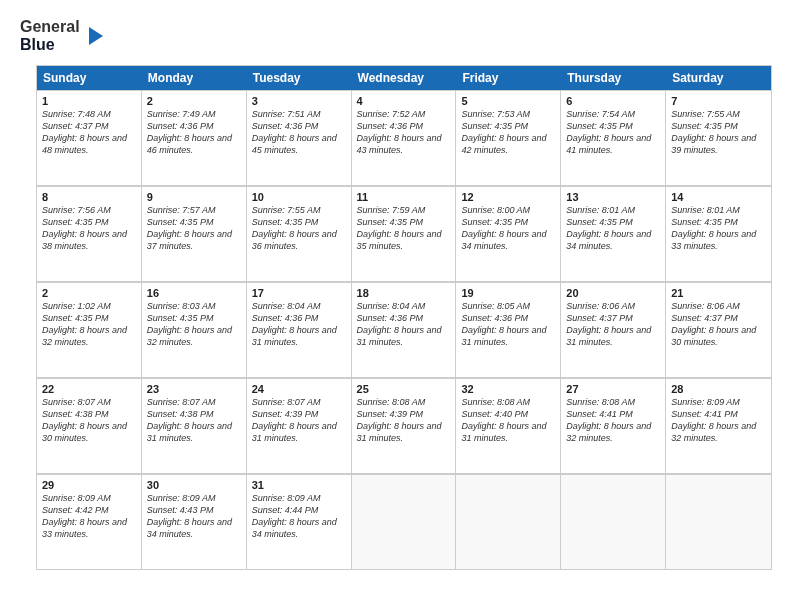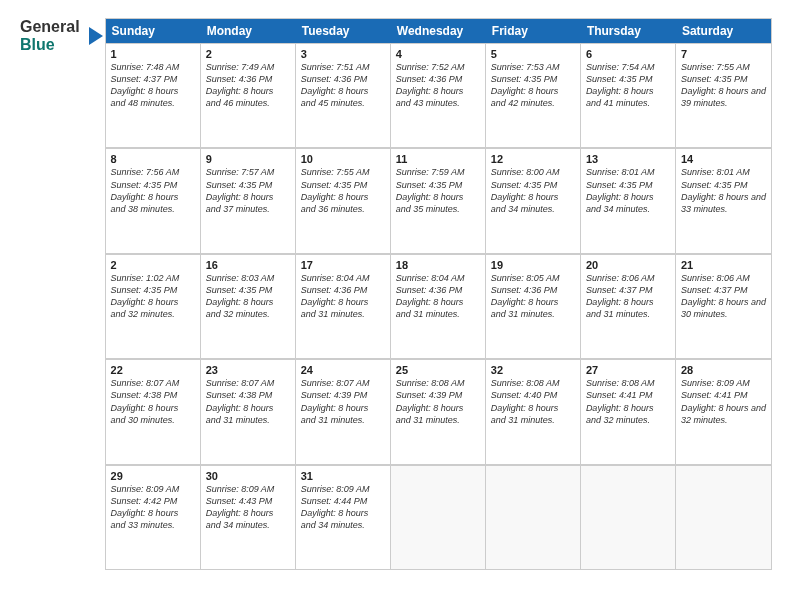--- a/index.html
+++ b/index.html
@@ -8,21 +8,21 @@
       background: #fff;
       width: 792px;
       height: 612px;
       overflow: hidden;
     }
     .page {
       width: 792px;
       height: 580px;
       padding: 18px 20px 10px 20px;
       display: flex;
-      flex-direction: row;
+      flex-direction: column;
     }
     .header {
       display: flex;
       justify-content: space-between;
       align-items: flex-start;
       margin-bottom: 10px;
     }
     .logo {
       display: flex;
       align-items: center;
@@ -39,20 +39,21 @@
     }
     .location {
       font-size: 15px;
       color: #555;
       margin-top: 2px;
     }
     .calendar {
       flex: 1;
       display: flex;
       flex-direction: column;
+      margin-left: 16px;
     }
     .cal-header-row {
       display: grid;
       grid-template-columns: repeat(7, 1fr);
       background: #1a6bb5;
     }
     .cal-header-cell {
       color: #fff;
       font-size: 12px;
       font-weight: bold;
@@ -111,21 +112,21 @@
   </style>
 </head>
 <body>
 
 <div class="page">
   <div class="header">
     <div class="logo">
   <div style="display:flex;align-items:center;gap:3px;">
     <div style="display:flex;flex-direction:column;line-height:1.15;">
       <span style="font-size:16px;font-weight:bold;color:#333;">General</span>
-      <span style="font-size:16px;font-weight:bold;color:#0f766e;">Blue</span>
+      <span style="font-size:16px;font-weight:bold;color:#0f172a;">Blue</span>
     </div>
     <svg width="22" height="22" viewBox="0 0 22 22">
       <polygon points="6,2 20,11 6,20" fill="#1a6bb5"></polygon>
     </svg>
   </div>
 </div>
     <div class="title-area">
       <div class="month-title"></div>
       <div class="location"></div>
     </div>

